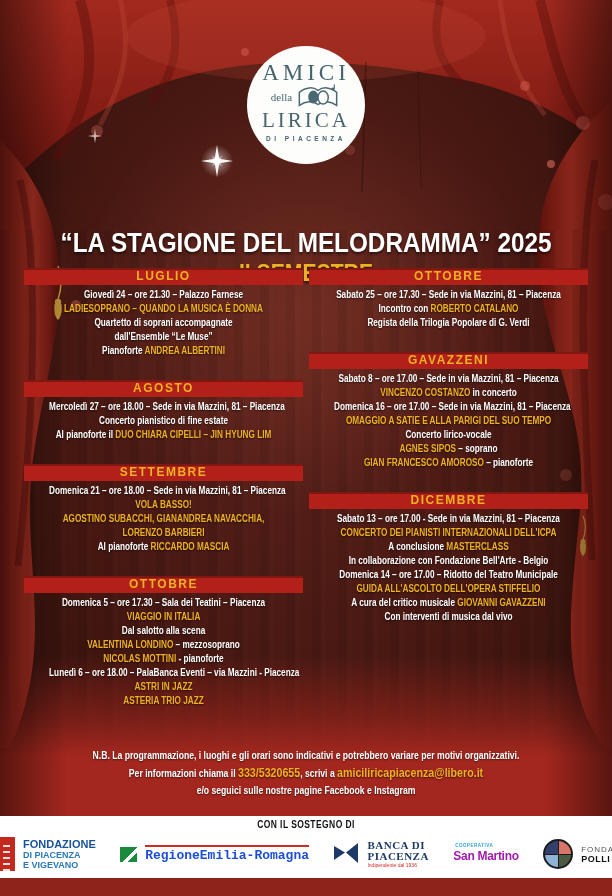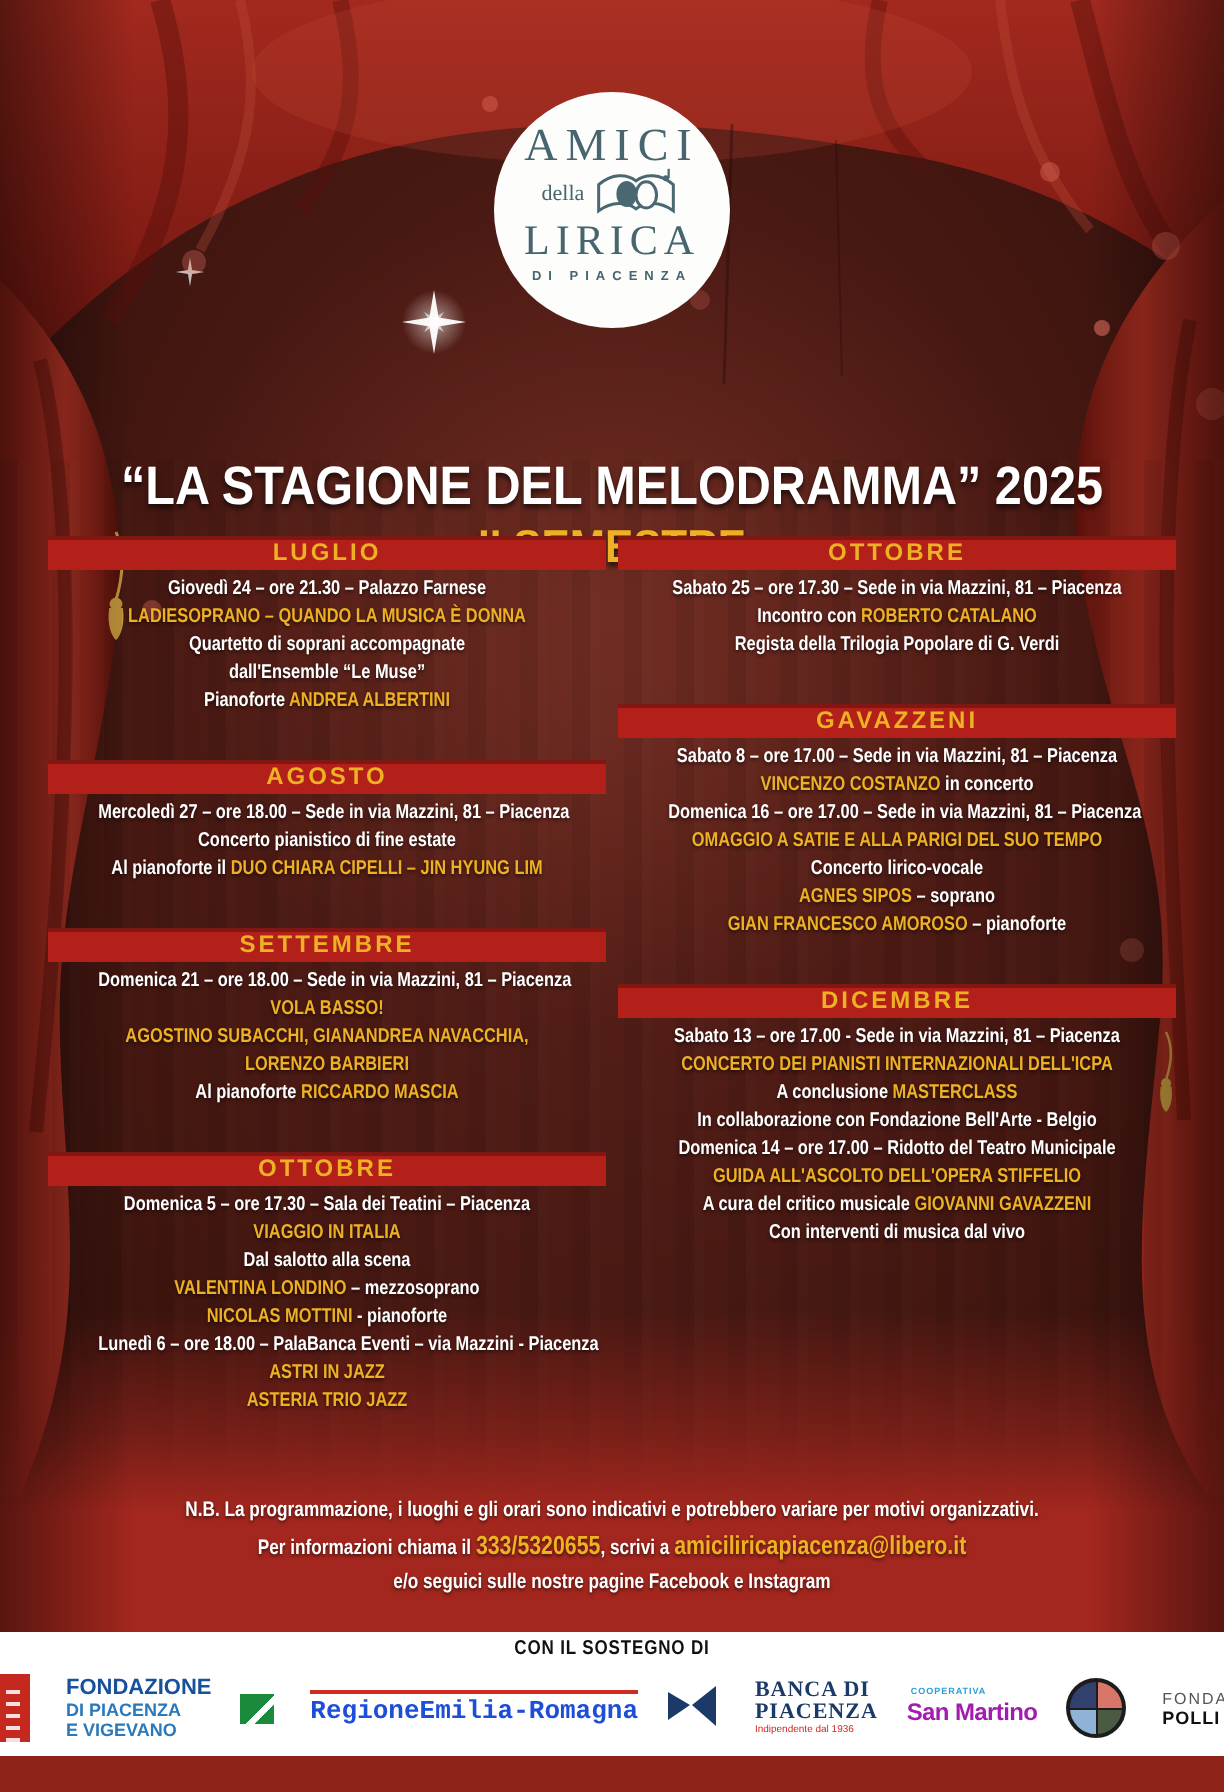--- a/index.html
+++ b/index.html
@@ -48,21 +48,21 @@
   
   .notes{position:absolute;left:24px;right:24px;top:747px;z-index:4;}
   .notes .line{font-size:10.5px;line-height:17px;}
 
   
   .sponsors{position:absolute;left:0;right:0;bottom:18px;height:62px;background:#ffffff;z-index:6;}
   .sost{position:absolute;top:3px;left:0;right:0;text-align:center;color:#111;font-weight:bold;font-size:10px;
     letter-spacing:.5px;transform:scaleX(.85);transform-origin:50% 50%;white-space:nowrap;}
   .logos{position:absolute;top:17px;left:0;height:42px;width:646px;display:flex;align-items:center;
     justify-content:space-between;}
-  .slogo{display:flex;align-items:center;gap:18px;}
+  .slogo{display:flex;align-items:center;gap:8px;}
   .fpv-icon{width:15px;height:34px;background:#c4281f;
     background-image:repeating-linear-gradient(0deg, transparent 0 4px, rgba(255,255,255,.85) 4px 6px);
     background-size:7px 100%;background-repeat:no-repeat;background-position:3px 4px;}
   .fpv-l1{color:#17519b;font-weight:bold;font-size:11px;line-height:11px;}
   .fpv-l2,.fpv-l3{color:#2a79ba;font-weight:bold;font-size:9px;line-height:10px;}
   .rer-icon{width:17px;height:15px;background:linear-gradient(135deg,#1a8a3c 55%, #ffffff 55%, #ffffff 70%, #1a8a3c 70%);}
   .rer-text{font-family:Liberation Mono, monospace;font-weight:bold;color:#1d4ed8;font-size:13px;
     border-top:2px solid #cf2a23;padding-top:1px;white-space:nowrap;}
   .bdp-text{text-align:left;}
   .bdp-l1,.bdp-l2{font-family:"Liberation Serif",serif;color:#1c3a68;font-weight:bold;font-size:11px;line-height:11px;letter-spacing:.5px;}

